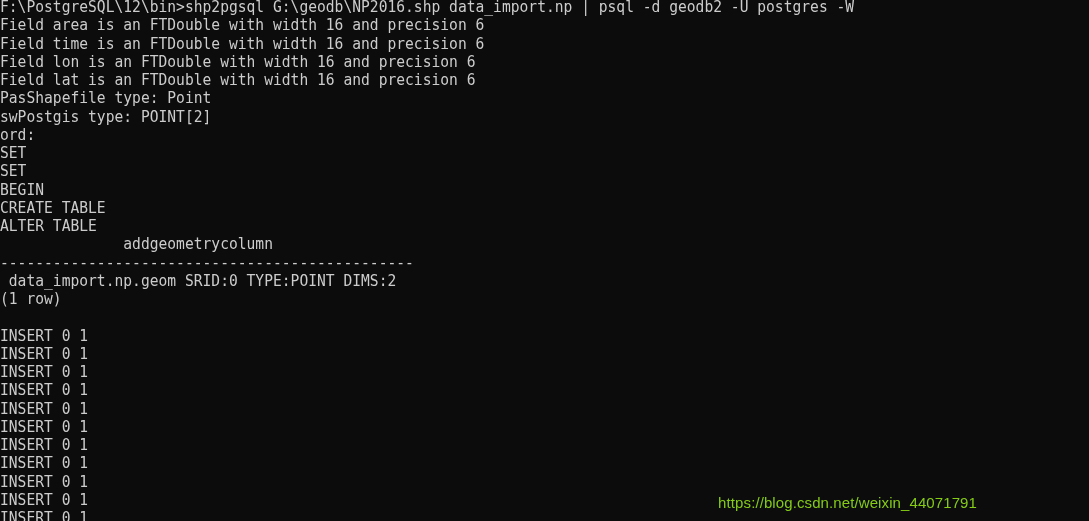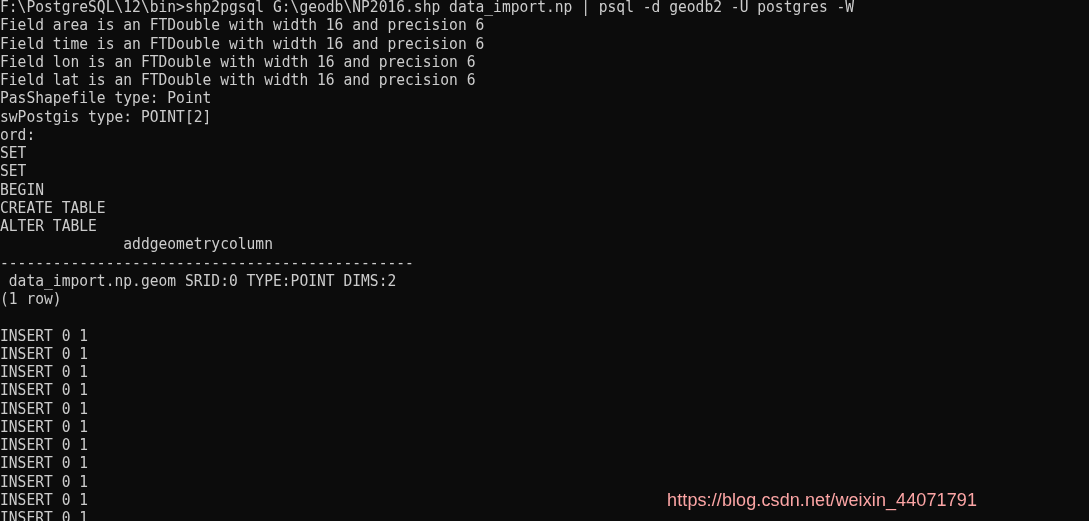--- a/index.html
+++ b/index.html
@@ -51,22 +51,22 @@
 
   .line.blank {
     color: transparent;
   }
 
   #watermark {
     position: absolute;
     right: 8px;
     bottom: 10px;
     font-family: "Liberation Sans", "DejaVu Sans", sans-serif;
-    font-size: 18px;
-    color: #fca5a5;
+    font-size: 15px;
+    color: #84cc16;
     white-space: pre;
     letter-spacing: 0.1px;
   }
 </style>
 </head>
 <body>
 
 <div id="terminal">
   <div id="console-lines">
       <span class="line">F:\PostgreSQL\12\bin&gt;shp2pgsql G:\geodb\NP2016.shp data_import.np | psql -d geodb2 -U postgres -W</span>

